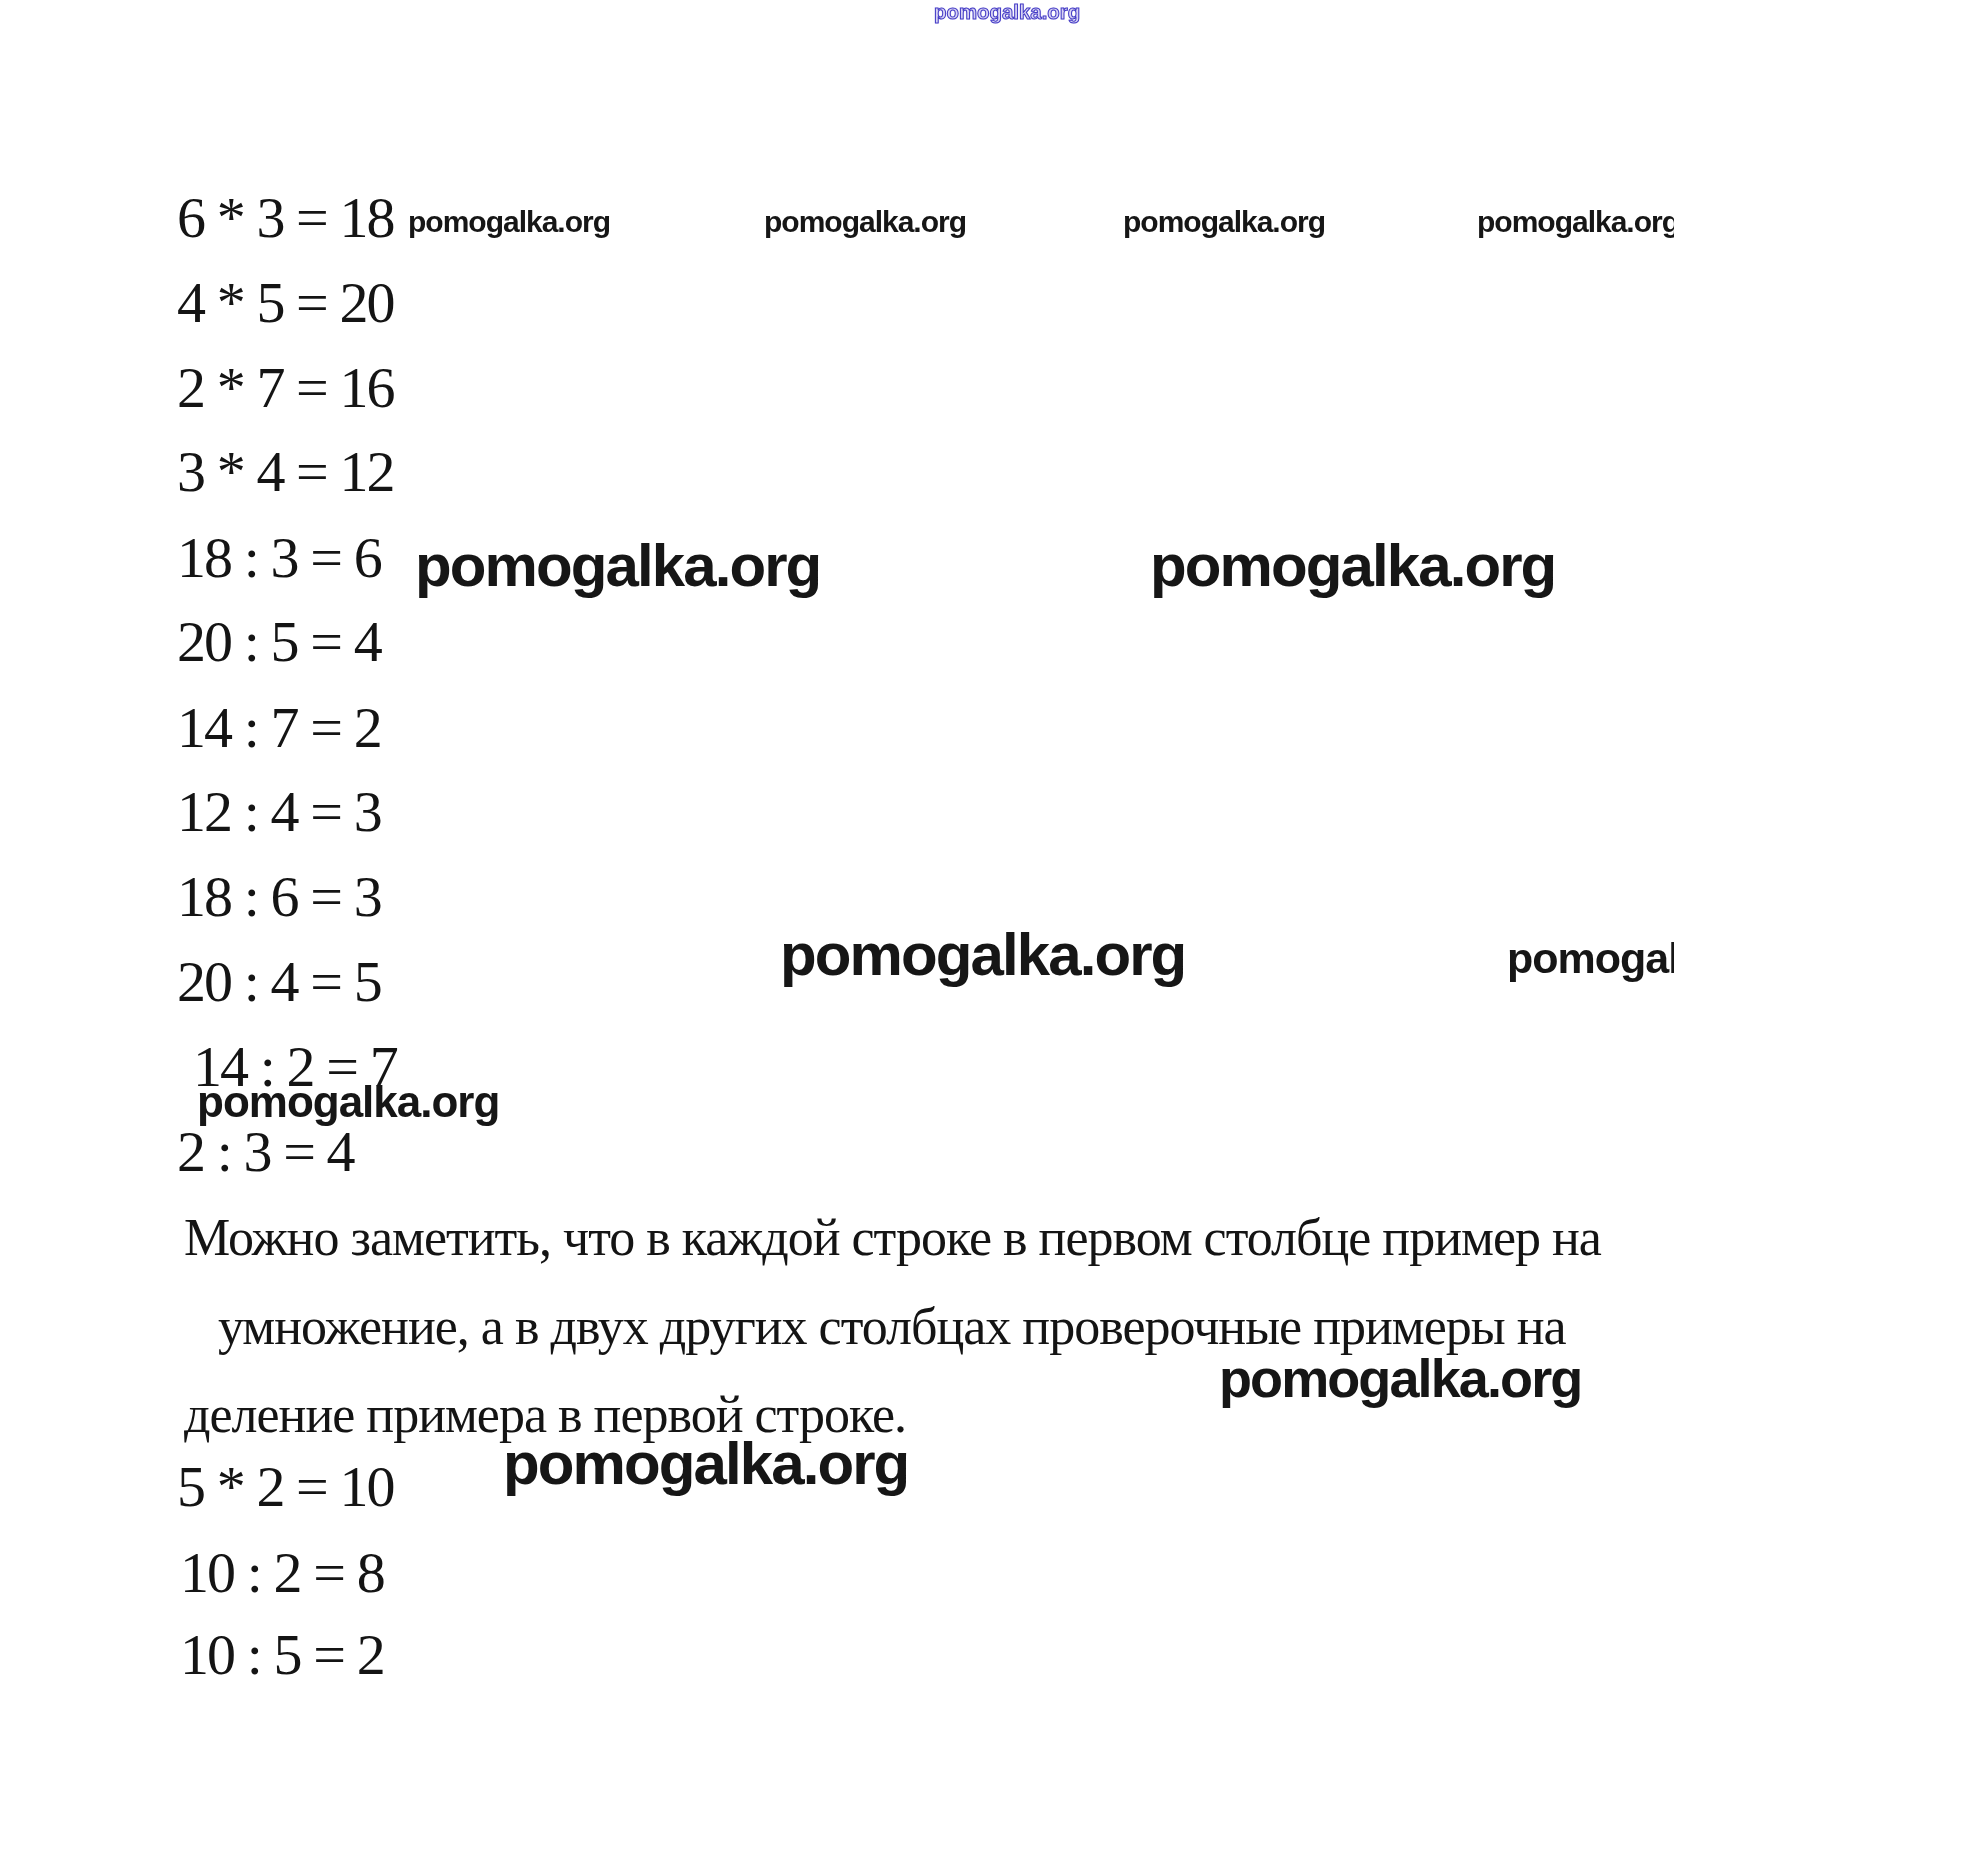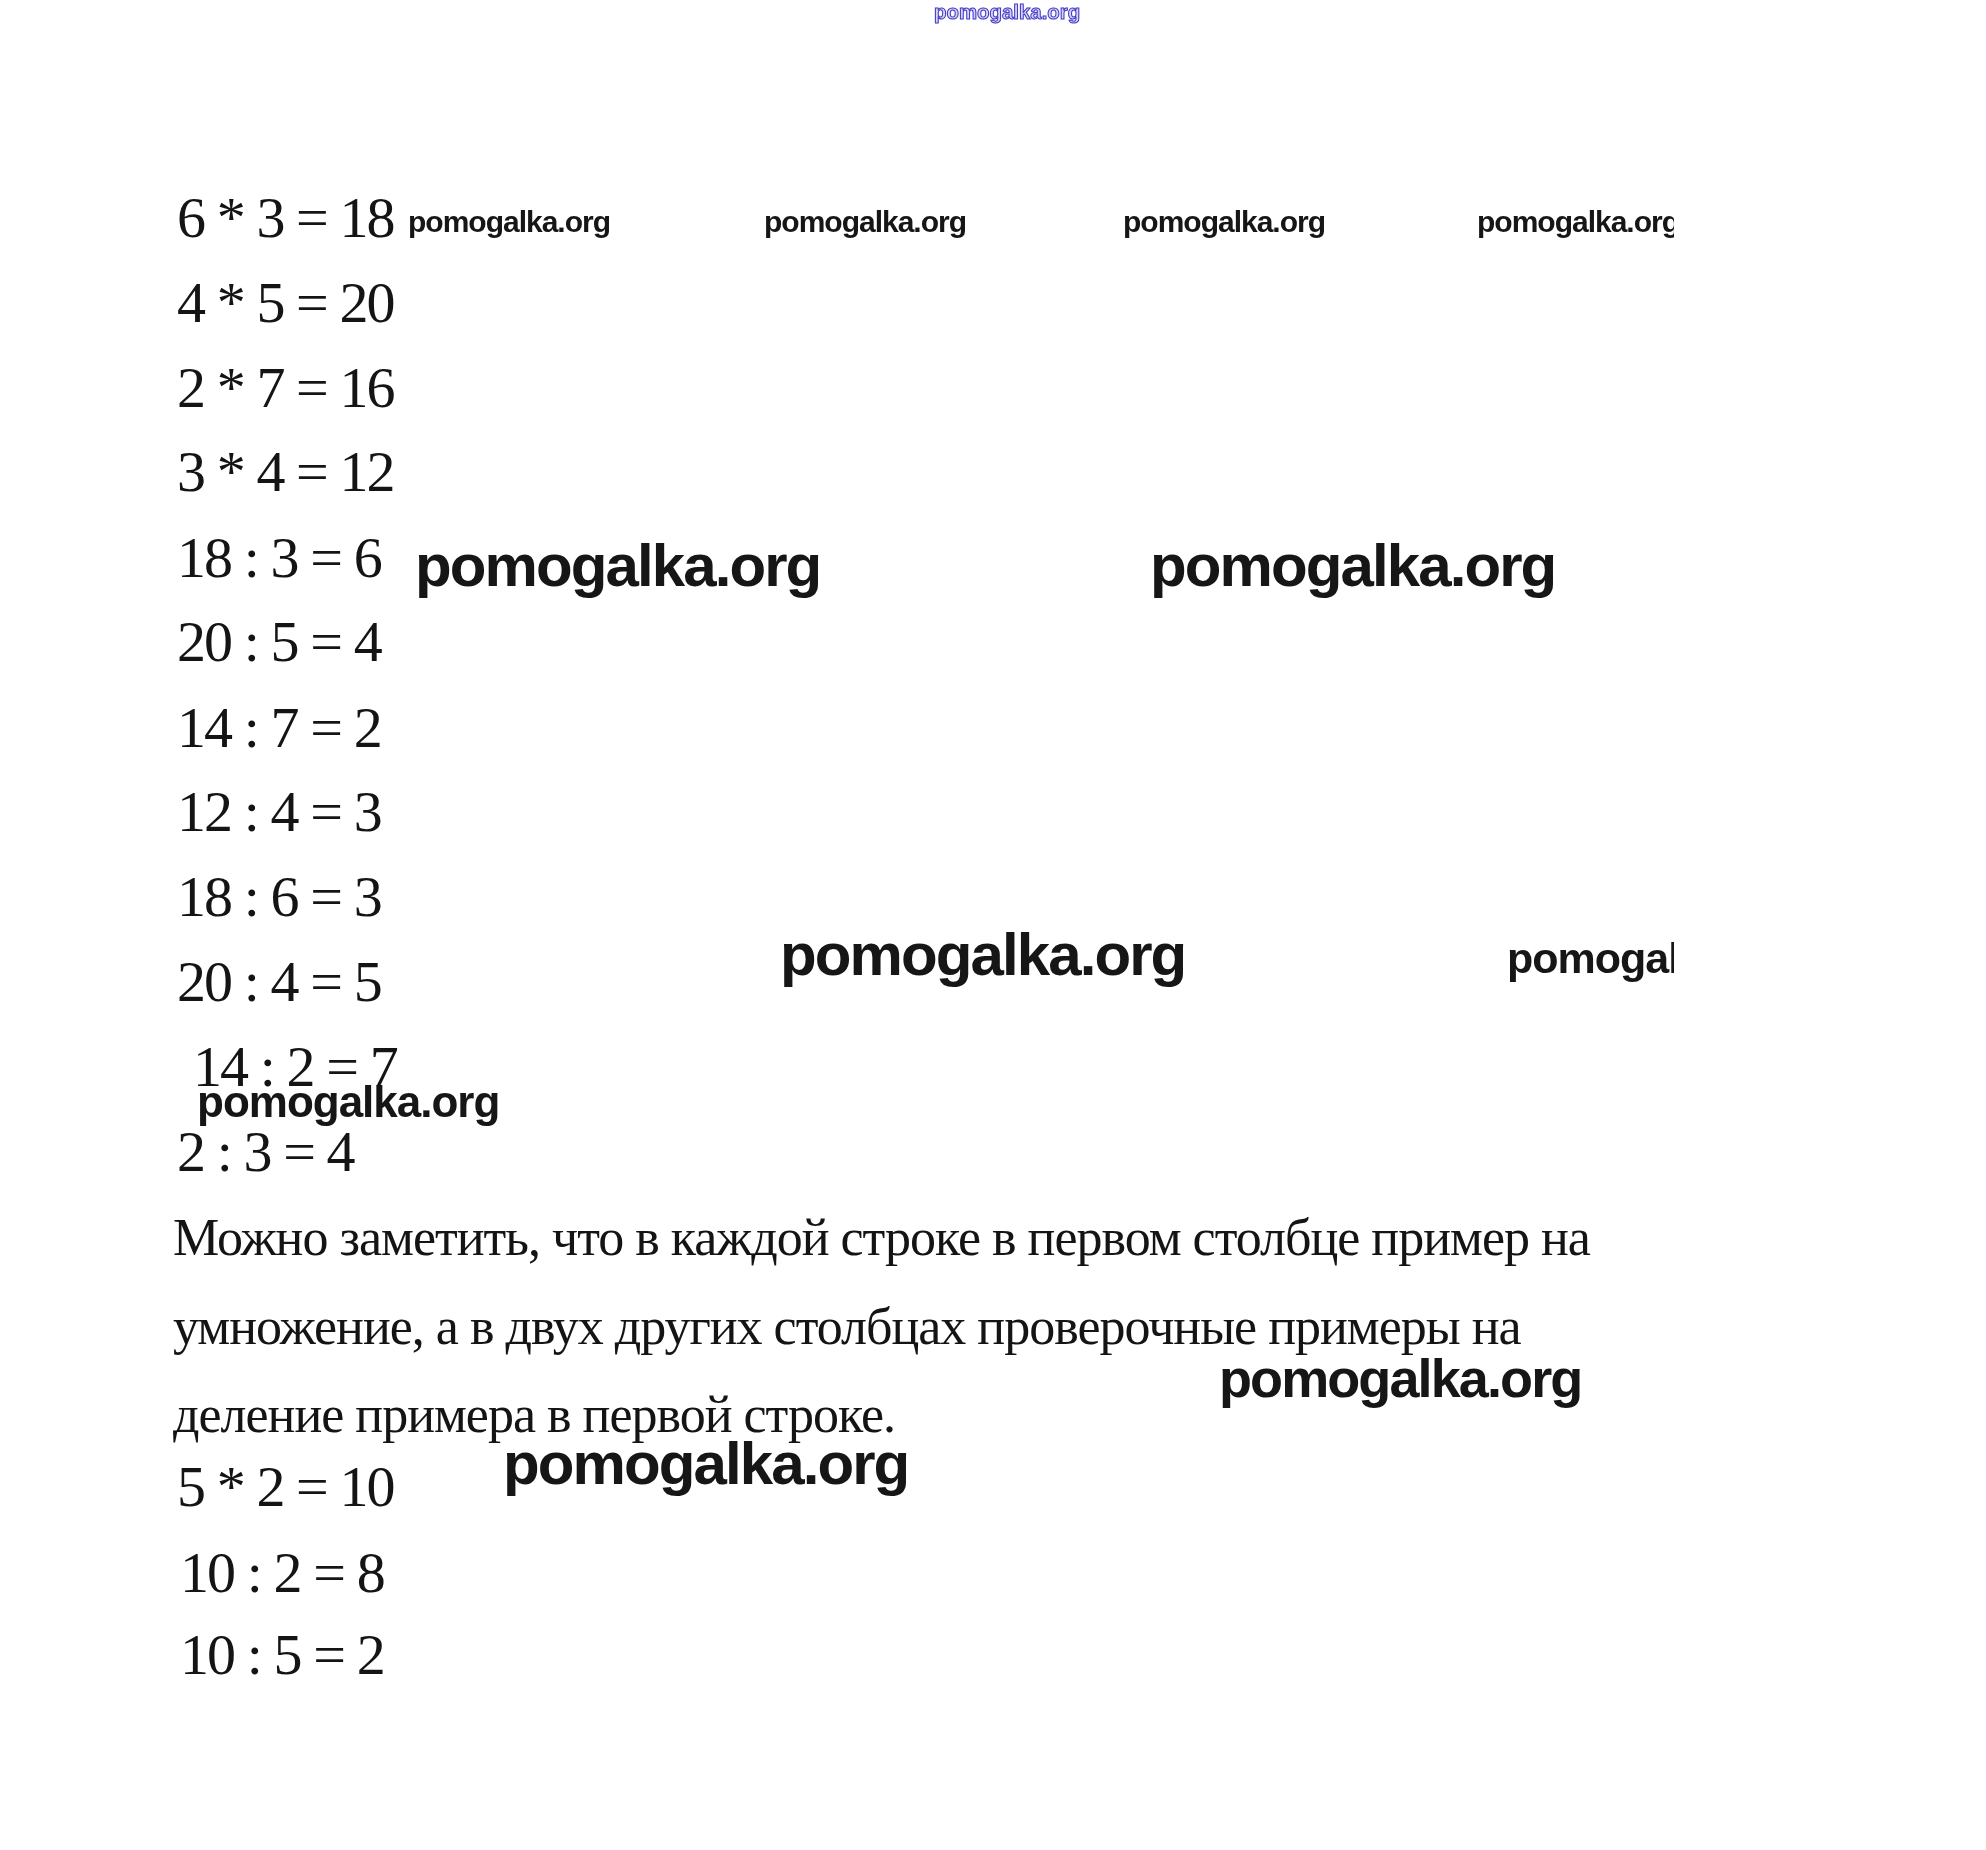--- a/index.html
+++ b/index.html
@@ -24,21 +24,21 @@
     left: 177px;
     font-size: 58px;
     line-height: 1;
     letter-spacing: -1.9px;
     color: var(--text);
     white-space: pre;
     font-family: "Liberation Serif", "DejaVu Serif", serif;
   }
   .para-line {
     position: absolute;
-    left: 173px;
+    left: 184px;
     font-size: 52px;
     line-height: 1;
     letter-spacing: -1px;
     color: var(--text);
     white-space: pre;
     font-family: "Liberation Serif", "DejaVu Serif", serif;
   }
   .wm {
     position: absolute;
     font-family: "Liberation Sans", "DejaVu Sans", sans-serif;
@@ -94,21 +94,21 @@
 
   <div class="wm wm-lg" style="left:415px;  top:536px;">pomogalka.org</div>
   <div class="wm wm-lg" style="left:1150px; top:536px;">pomogalka.org</div>
 
   <div class="wm wm-lg" style="left:780px;  top:925px;">pomogalka.org</div>
   <div class="wm wm-md" style="left:1507px; top:937px;">pomogalka.org</div>
 
   <div class="wm wm-md2" style="left:197px; top:1080px;">pomogalka.org</div>
 
   <div class="para-line" style="top:1212px;">Можно заметить, что в каждой строке в первом столбце пример на</div>
-  <div class="para-line" style="top:1301px;">умножение, а в двух других столбцах проверочные примеры на</div>
+  <div class="para-line" style="top:1301px;margin-left:34px;">умножение, а в двух других столбцах проверочные примеры на</div>
   <div class="para-line" style="top:1389px;">деление примера в первой строке.</div>
 
   <div class="wm wm-e" style="left:1219px; top:1351px;">pomogalka.org</div>
 
   <div class="eq" style="top:1458px;">5 * 2 = 10</div>
   <div class="eq" style="top:1544px; left:180px;">10 : 2 = 8</div>
   <div class="eq" style="top:1626px; left:180px;">10 : 5 = 2</div>
 
   <div class="wm wm-lg" style="left:503px; top:1434px;">pomogalka.org</div>
 

